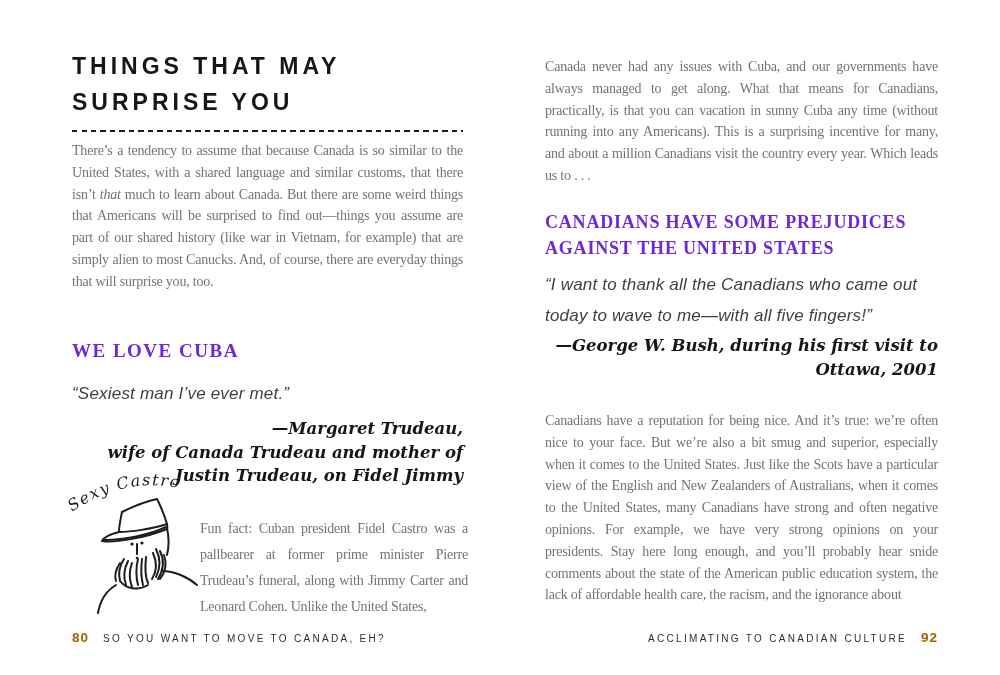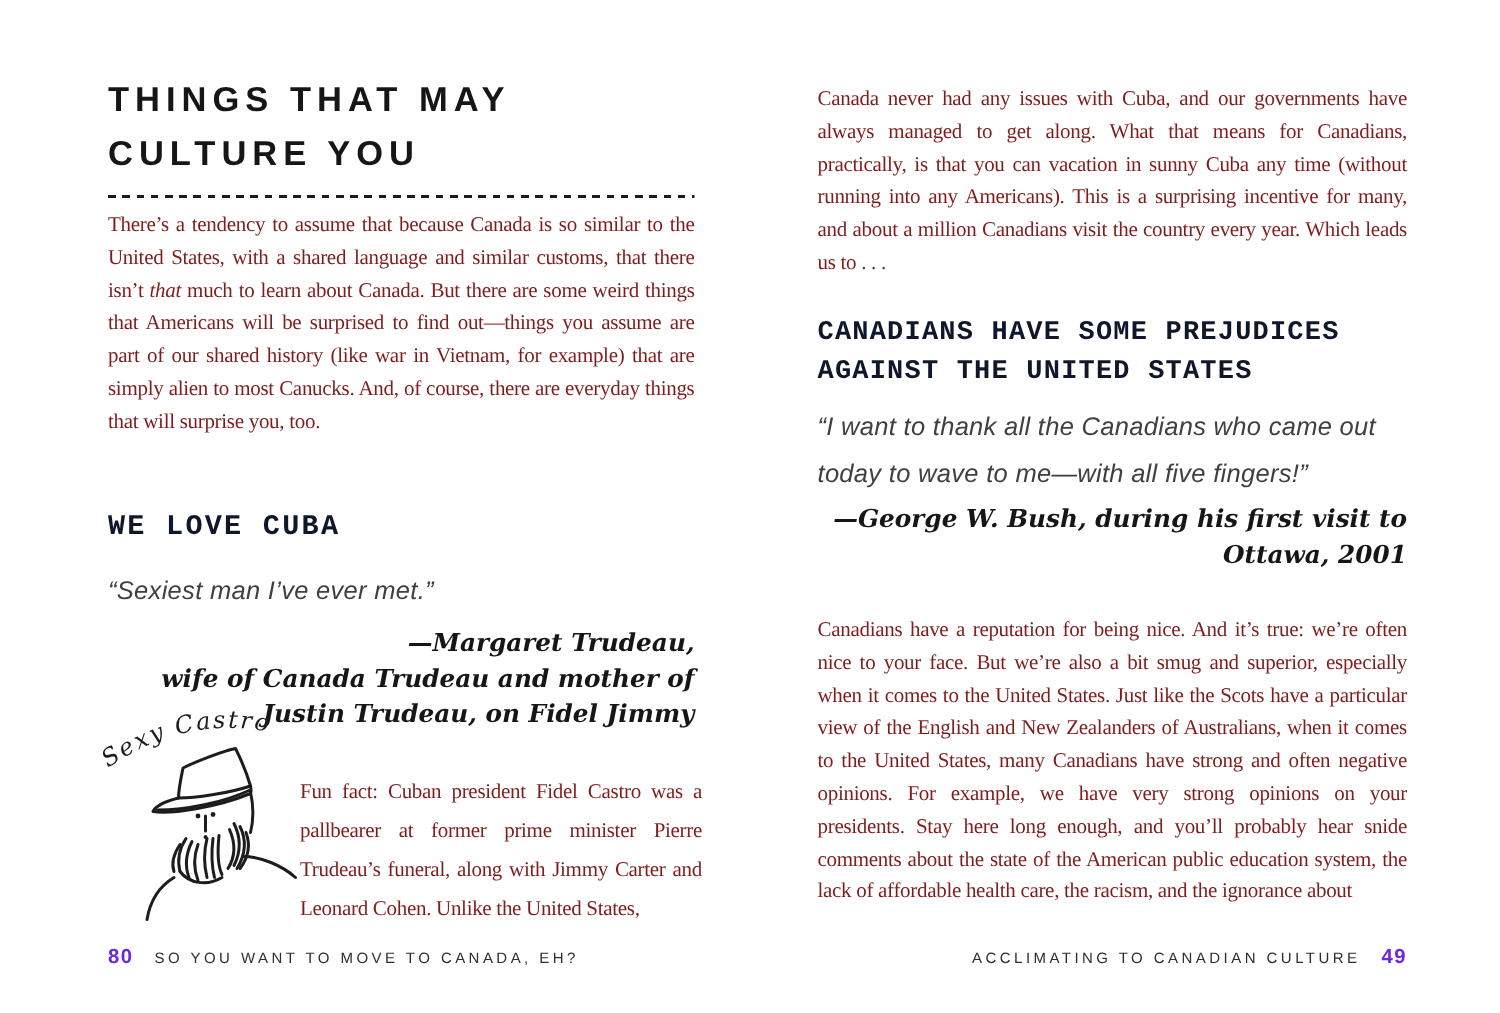--- a/index.html
+++ b/index.html
@@ -16,60 +16,60 @@
   .chapter-title{
     font-family:"Liberation Sans", sans-serif;font-weight:700;
     font-size:23px;letter-spacing:4px;line-height:36px;color:#161616;
   }
   .divider{
     height:2px;
     background:repeating-linear-gradient(to right,#1b1b1b 0 5px,transparent 5px 9.5px);
   }
   .body-text{
     font-size:14px;letter-spacing:-0.2px;line-height:21.8px;
-    text-align:justify;color:#7f1d1d;
+    text-align:justify;color:#737373;
   }
   .body-text i{font-style:italic;}
   .section-heading{
-    font-family:Liberation Mono, monospace;font-weight:700;
-    font-size:19px;letter-spacing:1.5px;color:#0f172a;line-height:26px;
+    font-family:Liberation Serif, serif;font-weight:700;
+    font-size:19px;letter-spacing:1.5px;color:#6d28d9;line-height:26px;
   }
   .pull-quote{
     font-family:"Liberation Sans", sans-serif;font-style:italic;
     font-size:17px;letter-spacing:0.2px;color:#404040;line-height:31px;
   }
   .script{
     font-family:"DejaVu Serif", serif;font-style:italic;font-weight:700;
     font-size:16.5px;line-height:23.5px;text-align:right;color:#161616;
   }
   .footer-row{
     font-family:"Liberation Sans", sans-serif;font-size:10px;
     letter-spacing:2.3px;color:#2e2e2e;display:flex;align-items:baseline;gap:14px;
   }
   .footer-row.right{justify-content:flex-end;}
   .page-num{
     font-family:"Liberation Sans", sans-serif;font-size:13.5px;font-weight:700;
-    letter-spacing:1px;color:#6d28d9;
+    letter-spacing:1px;color:#a16207;
   }
   .sketch{position:absolute;}
   .sketch path, .sketch line{fill:none;stroke:#1d1d1d;stroke-width:2;stroke-linecap:round;stroke-linejoin:round;}
   .sketch circle{fill:#1d1d1d;stroke:none;}
   .sketch text{
     font-family:"DejaVu Serif", serif;font-style:italic;font-size:16px;
     letter-spacing:1.5px;fill:#1d1d1d;
   }
 </style>
 </head>
 <body>
 
 <div class="col" id="left-col">
 
   <div class="abs chapter-title" style="top:44px;">
     <div>THINGS THAT MAY</div>
-    <div>CULTURE YOU</div>
+    <div>SURPRISE YOU</div>
   </div>
 
   <div class="abs divider" style="top:126px;"></div>
 
   <p class="abs body-text" style="top:136px;margin:0;"><span>There’s a tendency to assume that because Canada is so similar to the United States, with a shared language and similar customs, that there isn’t </span><i>that</i><span> much to learn about Canada. But there are some weird things that Americans will be surprised to find out—things you assume are part of our shared history (like war in Vietnam, for example) that are simply alien to most Canucks. And, of course, there are everyday things that will surprise you, too.</span></p>
 
   <div class="abs section-heading" style="top:334px;">WE LOVE CUBA</div>
 
   <div class="abs pull-quote" style="top:374px;">“Sexiest man I’ve ever met.”</div>
 
@@ -137,15 +137,15 @@
     <div>“I want to thank all the Canadians who came out</div>
     <div>today to wave to me—with all five fingers!”</div>
   </div>
 
   <div class="abs script" style="top:330px;">—George W. Bush, during his first visit to Ottawa, 2001</div>
 
   <p class="abs body-text" style="top:406px;margin:0;">Canadians have a reputation for being nice. And it’s true: we’re often nice to your face. But we’re also a bit smug and superior, especially when it comes to the United States. Just like the Scots have a particular view of the English and New Zealanders of Australians, when it comes to the United States, many Canadians have strong and often negative opinions. For example, we have very strong opinions on your presidents. Stay here long enough, and you’ll probably hear snide comments about the state of the American public education system, the lack of affordable health care, the racism, and the ignorance about</p>
 
   <div class="abs footer-row right" style="top:626px;">
     <span>ACCLIMATING TO CANADIAN CULTURE</span>
-    <span class="page-num">49</span>
+    <span class="page-num">92</span>
   </div>
 </div>
 
 </body></html>

